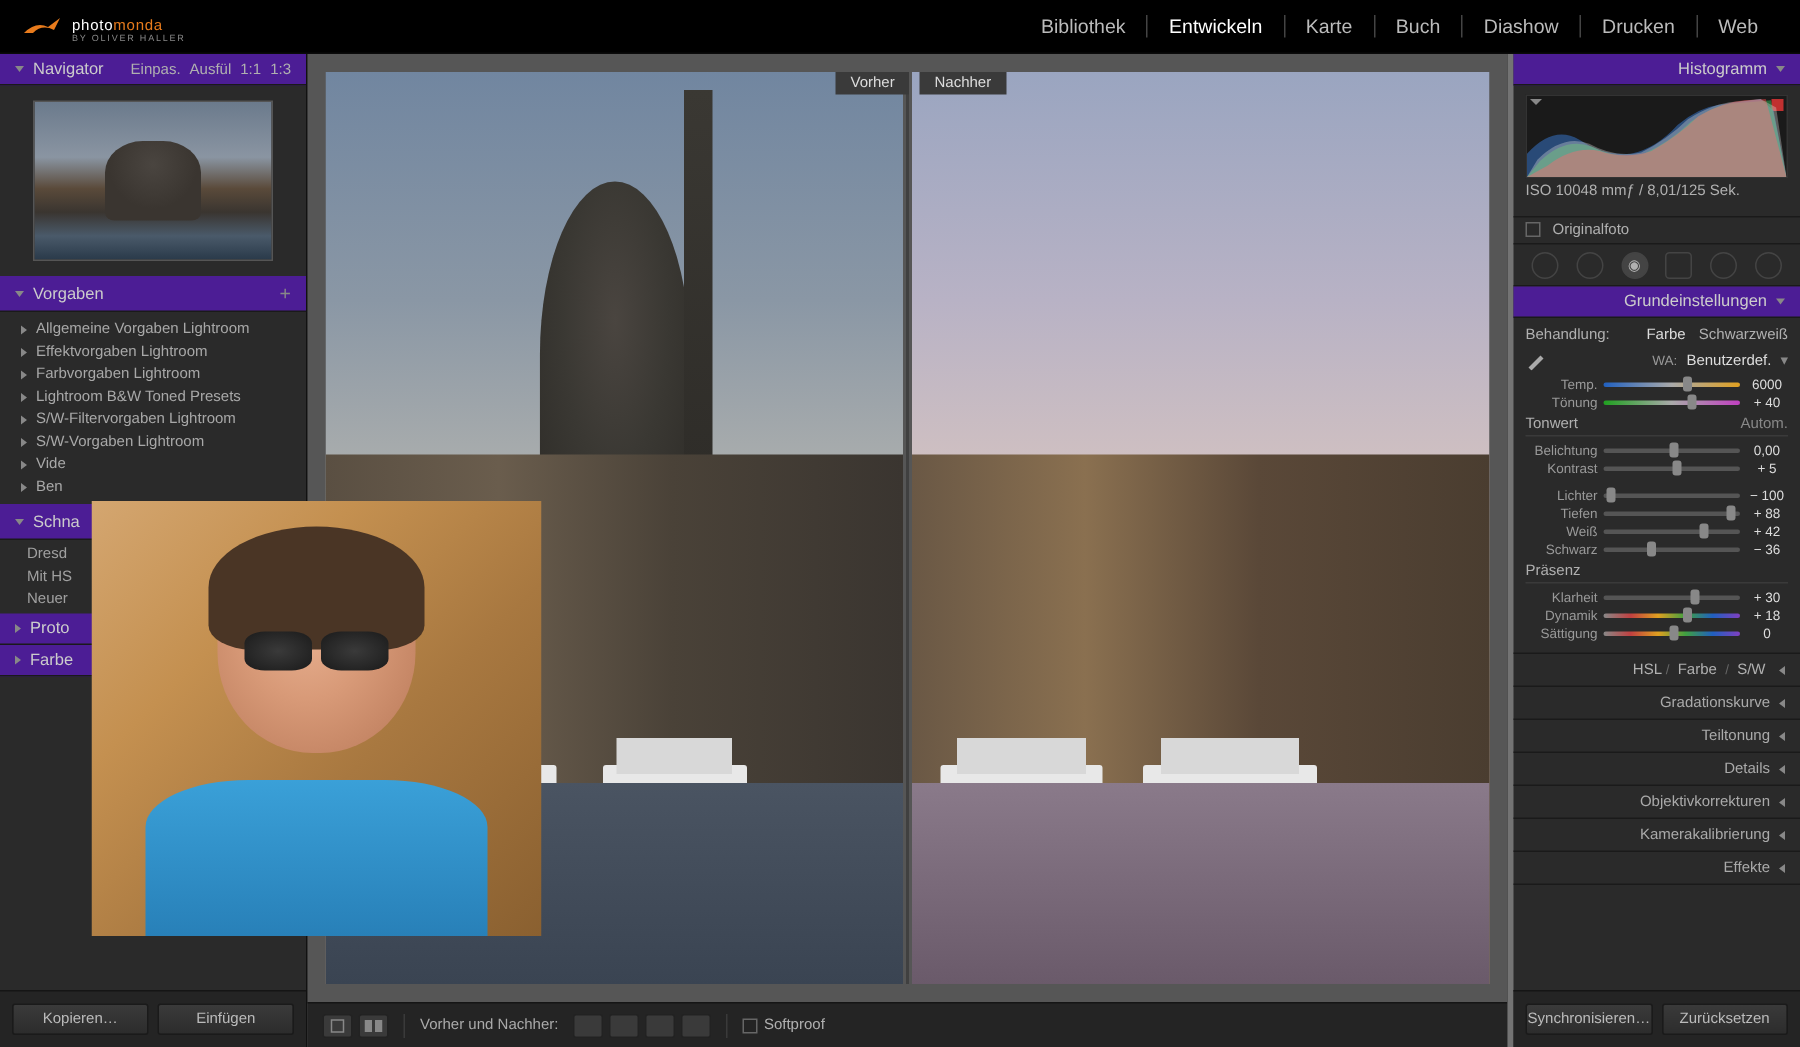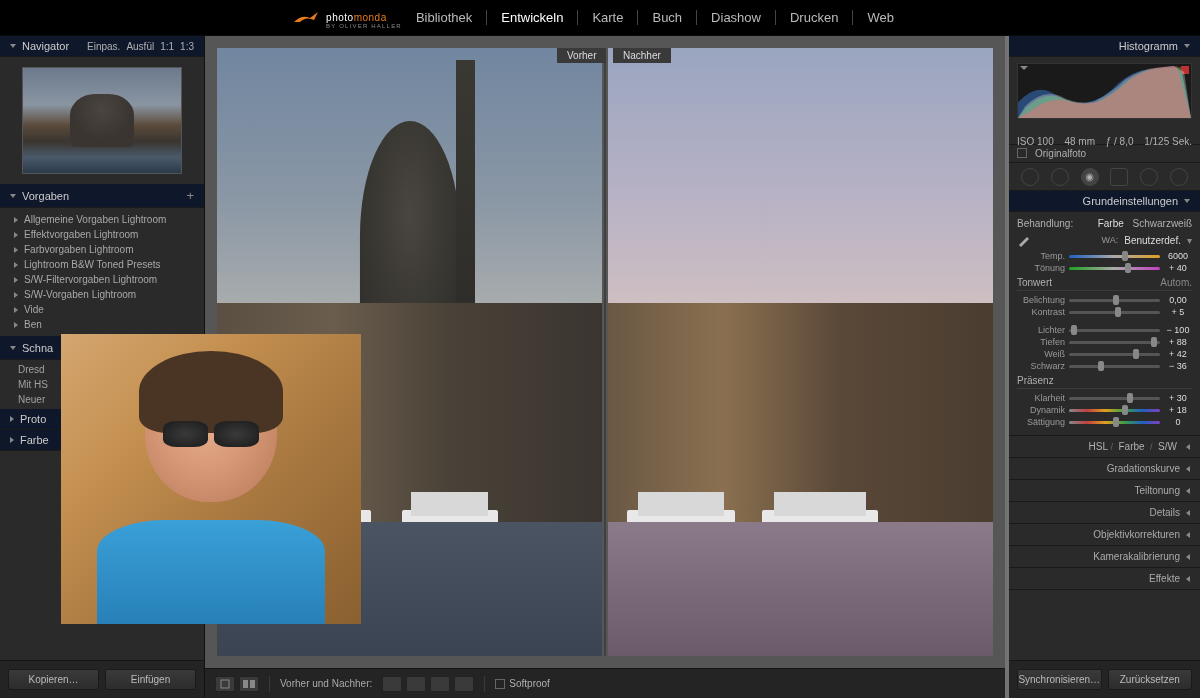--- a/index.html
+++ b/index.html
@@ -1,33 +1,33 @@
 <!DOCTYPE html>
 <html><head>
 <meta charset="utf-8">
 <style>
 *{margin:0;padding:0;box-sizing:border-box;font-family:"Lucida Grande","Segoe UI",Arial,sans-serif;font-size:10px;color:#b0b0b0;user-select:none}
 body{background:#1a1a1a;width:1200px;height:698px;overflow:hidden;display:flex;flex-direction:column}
-.topbar{height:36px;background:#000;display:flex;align-items:center;padding:0 14px;justify-content:center;border-bottom:1px solid #0a0a0a}
+.topbar{height:36px;background:#000;display:flex;align-items:center;padding:0 14px;justify-content:space-between;border-bottom:1px solid #0a0a0a}
 .logo{display:flex;align-items:center;gap:6px}
 .logo-mark{width:28px;height:20px;position:relative}
 .logo-mark svg{width:100%;height:100%}
 .logo-text{font-size:15px;letter-spacing:.5px}
 .logo-text .p1{color:#fff;font-weight:300}
 .logo-text .p2{color:#e87b1c;font-weight:500}
 .logo-sub{font-size:6px;color:#888;letter-spacing:1.2px;margin-top:-1px}
 .modules{display:flex;gap:0}
 .modules span{color:#bbb;font-size:13px;padding:0 14px;border-right:1px solid #444;cursor:pointer}
 .modules span:last-child{border:none}
 .modules .active{color:#fff}
 .body{flex:1;display:flex;min-height:0}
 .left{width:205px;background:#2a2a2a;display:flex;flex-direction:column;border-right:1px solid #111}
 .right{width:195px;background:#2a2a2a;display:flex;flex-direction:column;border-left:4px solid #737373}
 .center{flex:1;background:#565656;display:flex;flex-direction:column;min-width:0}
-.panel-hdr{display:flex;align-items:center;padding:4px 10px;background:#0f172a;border-bottom:1px solid #1a1a1a;cursor:pointer}
+.panel-hdr{display:flex;align-items:center;padding:4px 10px;background:#4c1d95;border-bottom:1px solid #1a1a1a;cursor:pointer}
 .panel-hdr.rt{justify-content:flex-end}
 .panel-hdr .tri{width:0;height:0;border-left:3px solid transparent;border-right:3px solid transparent;border-top:4px solid #888;margin-right:6px}
 .panel-hdr.rt .tri{margin:0 0 0 6px}
 .panel-hdr.collapsed .tri{border-top:none;border-bottom:none;border-left:4px solid #888;border-right:none;height:0;width:0;border-top:3px solid transparent;border-bottom:3px solid transparent}
 .panel-hdr .lbl{font-size:11px;color:#ccc}
 .nav-thumb{padding:10px;display:flex;justify-content:center}
 .nav-thumb .img{width:160px;height:107px;background:linear-gradient(180deg,#6b7a8c 0%,#8a95a2 35%,#5a4a3a 55%,#3a3530 70%,#4a5a6a 85%,#2a3a4a 100%);border:1px solid #555;position:relative}
 .nav-thumb .img::before{content:"";position:absolute;left:30%;top:25%;width:40%;height:50%;background:radial-gradient(circle at 50% 30%,#4a4540 0%,#3a3530 60%);border-radius:40% 40% 10% 10%}
 .nav-opts{display:flex;gap:6px;font-size:9px;color:#888;margin-left:auto}
 .nav-opts span{cursor:pointer}
@@ -70,21 +70,21 @@
 .tb-icons{display:flex;gap:4px}
 .tb-icon{width:20px;height:16px;background:#3a3a3a;border:1px solid #222;border-radius:2px;cursor:pointer;display:flex;align-items:center;justify-content:center}
 .tb-sep{width:1px;height:16px;background:#3a3a3a}
 .tb-label{font-size:10px;color:#aaa}
 .histo-box{height:88px;padding:6px 8px;border-bottom:1px solid #1a1a1a;position:relative}
 .histo{height:56px;position:relative;background:#1a1a1a;border:1px solid #333}
 .histo svg{position:absolute;inset:0;width:100%;height:100%}
 .histo-clip{position:absolute;top:2px;width:8px;height:8px;cursor:pointer}
 .histo-clip.l{left:2px;border-top:4px solid #888;border-right:4px solid transparent;border-left:4px solid transparent}
 .histo-clip.r{right:2px;background:#c03030}
-.histo-meta{display:flex;justify-content:space-between;font-size:8px;color:#888;margin-top:17px}
+.histo-meta{display:flex;justify-content:flex-start;font-size:8px;color:#888;margin-top:3px}
 .origfoto{font-size:9px;color:#888;padding:3px 8px;border-bottom:1px solid #1a1a1a;display:flex;gap:4px}
 .tool-strip{height:28px;border-bottom:1px solid #1a1a1a;display:flex;align-items:center;justify-content:space-around;padding:0 6px}
 .tool{width:18px;height:18px;border:1px solid #444;border-radius:50%;cursor:pointer;display:flex;align-items:center;justify-content:center}
 .tool.sq{border-radius:3px}
 .tool.active{background:#444}
 .basic-panel{padding:6px 8px;border-bottom:1px solid #1a1a1a}
 .row{display:flex;align-items:center;margin:2px 0;gap:4px}
 .row .k{font-size:9px;color:#999;text-align:right;width:48px}
 .row .v{font-size:9px;color:#ddd;width:28px;text-align:center}
 .slider{flex:1;height:10px;position:relative;display:flex;align-items:center}

